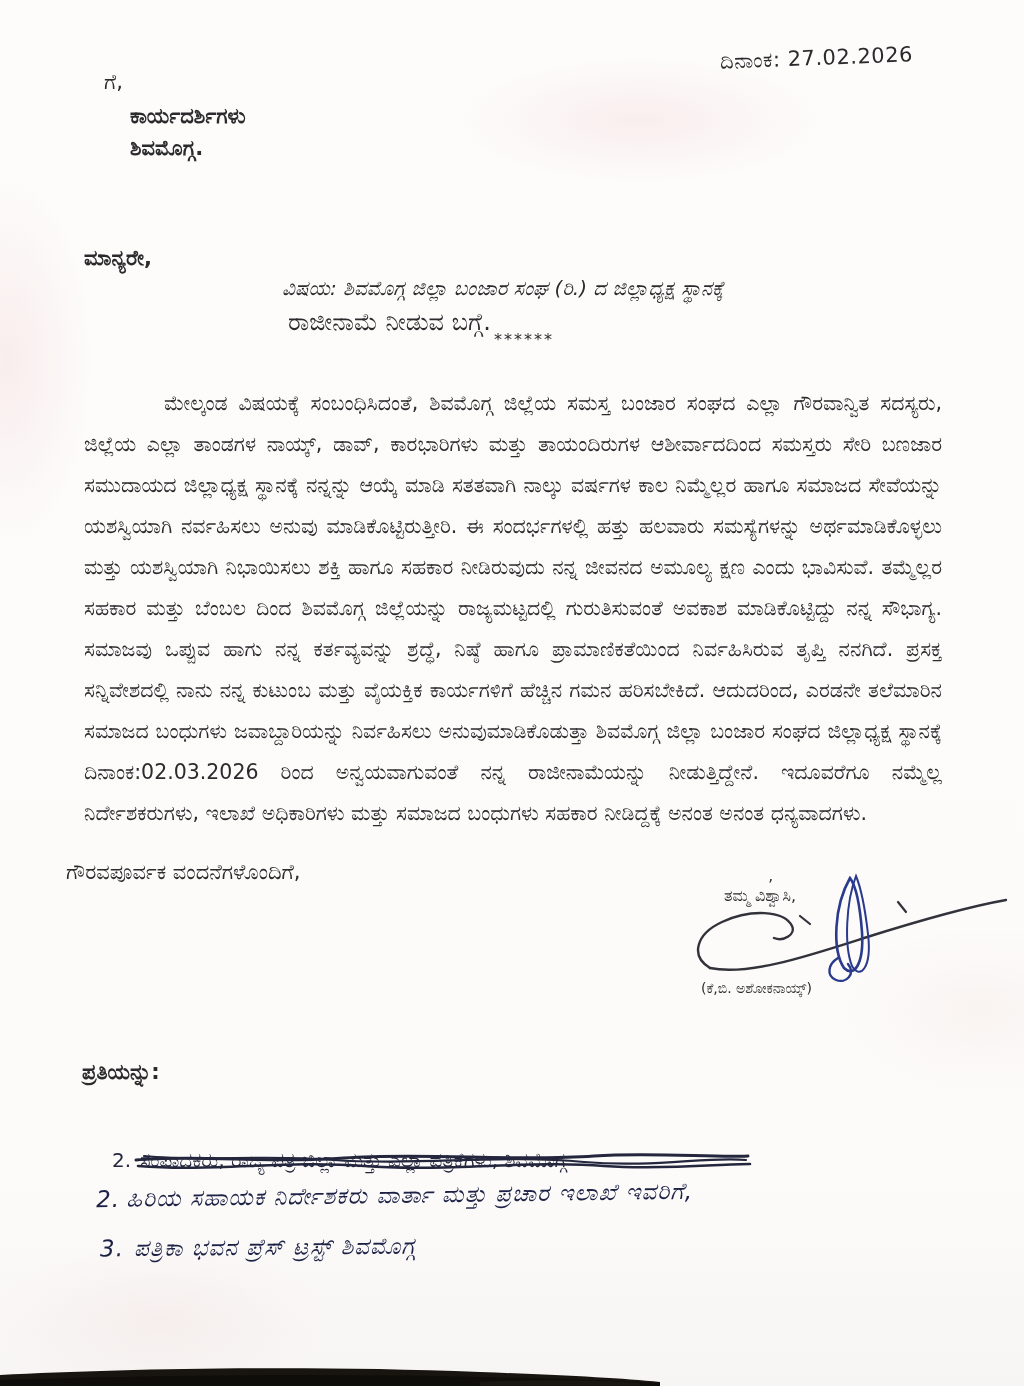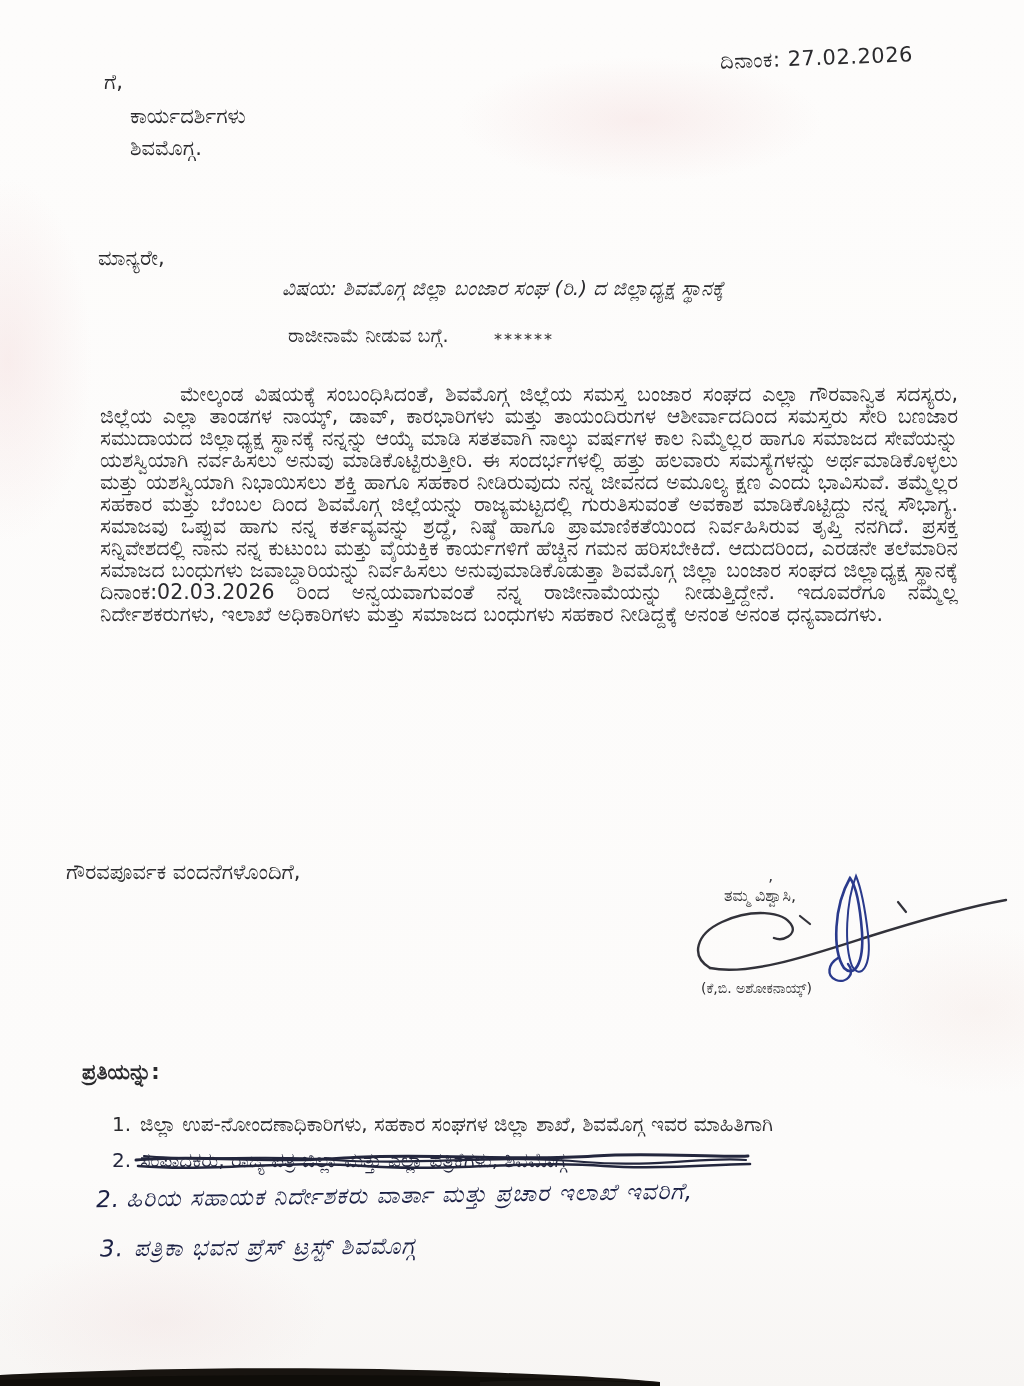--- a/index.html
+++ b/index.html
@@ -17,29 +17,29 @@
       radial-gradient(ellipse 200px 120px at 980px 1010px, rgba(242,225,220,0.30), rgba(242,225,220,0) 70%),
       radial-gradient(ellipse 240px 110px at 160px 1320px, rgba(238,215,215,0.28), rgba(238,215,215,0) 70%),
       linear-gradient(180deg,#fdfcfb 0%,#fcfbfa 85%,#f7f5f3 100%);
     color:#2b2b2e;
     overflow:hidden;
   }
   .abs{position:absolute;}
   .print{color:#2b2b2e;}
   .date{top:46px;left:720px;font-size:21px;transform:rotate(-2.2deg);letter-spacing:0.5px;}
   .to-word{top:70px;left:104px;font-size:21px;}
-  .addr{top:100px;left:130px;font-size:21px;line-height:32px;}
-  .greeting{top:246px;left:98px;font-size:21px;}
+  .addr{top:100px;left:130px;font-size:21px;line-height:32px;font-weight:bold;}
+  .greeting{top:246px;left:84px;font-size:21px;font-weight:bold;}
   .subj1{top:276px;left:282px;font-size:20px;font-style:italic;}
-  .subj2{top:308px;left:288px;font-size:19px;margin-top:16px;}
+  .subj2{top:308px;left:288px;font-size:24px;}
   .stars{top:330px;left:494px;font-size:16px;letter-spacing:2px;}
   .body-par{
     top:362px;left:84px;width:858px;
-    font-size:20.5px;line-height:22px;
-    text-align:justify;text-indent:80px;margin-left:16px;
+    font-size:20.5px;line-height:41px;
+    text-align:justify;text-indent:80px;
   }
   .closing-left{top:860px;left:66px;font-size:21px;}
   .closing-right{top:886px;left:724px;font-size:16px;}
   .sig-svg{top:872px;left:688px;}
   .sig-name{top:980px;left:701px;font-size:14px;}
   .stray-tick{top:876px;left:768px;font-size:16px;color:#3a3a40;}
   .copies-head{top:1060px;left:82px;font-size:21px;font-weight:bold;}
   .copy-row{position:absolute;left:112px;font-size:20px;white-space:nowrap;}
   .copy-row .copy-num{display:inline-block;width:28px;}
   .row1{top:1112px;}
@@ -90,23 +90,20 @@
 
     <path d="M162,6 C 146,34 144,78 156,96 C 166,106 176,92 174,60 C 172,34 168,14 162,6 Z" fill="none" stroke="#2a3a8c" stroke-width="2.6" stroke-linecap="round"></path>
     <path d="M168,4 C 158,30 156,74 164,94 C 172,108 184,96 180,62 C 177,36 173,16 168,4 Z" fill="none" stroke="#2a3a8c" stroke-width="2" stroke-linecap="round"></path>
     <path d="M150,86 C 140,92 138,104 148,108 C 158,112 168,102 160,92" fill="none" stroke="#2a3a8c" stroke-width="2.4" stroke-linecap="round"></path>
   </svg>
   <div class="abs stray-tick">’</div>
   <div class="abs sig-name print">(ಕೆ,ಬಿ. ಅಶೋಕನಾಯ್ಕ್)</div>
 
   <div class="abs copies-head print">ಪ್ರತಿಯನ್ನು:</div>
 
-  <div class="abs copy-row row1">
-    <span class="copy-num">1.</span><span class="copy-text">ಜಿಲ್ಲಾ ಉಪ-ನೋಂದಣಾಧಿಕಾರಿಗಳು, ಸಹಕಾರ ಸಂಘಗಳ ಜಿಲ್ಲಾ ಶಾಖೆ, ಶಿವಮೊಗ್ಗ ಇವರ ಮಾಹಿತಿಗಾಗಿ</span>
-  </div>
 
   <div class="abs copy-row row2">
     <span class="copy-num">2.</span><span class="copy-text"><span>ಸಂಪಾದಕರು, ರಾಜ್ಯ ಪತ್ರ ಜಿಲ್ಲಾ ಮತ್ತು ಎಲ್ಲಾ ಪತ್ರಿಕೆಗಳು, ಶಿವಮೊಗ್ಗ</span><svg class="scribble" width="620" height="32" viewBox="0 0 620 32">
         <path d="M2,14 C 60,8 140,18 210,12 C 290,6 380,16 460,10 C 520,6 580,12 614,10" fill="none" stroke="#23263d" stroke-width="3" stroke-linecap="round"></path>
         <path d="M4,20 C 80,26 150,14 230,20 C 310,26 400,14 470,20 C 530,24 585,18 616,18" fill="none" stroke="#23263d" stroke-width="2.6" stroke-linecap="round"></path>
         <path d="M10,10 C 70,16 130,8 200,14 C 280,20 370,8 450,16 C 520,22 575,10 612,14" fill="none" stroke="#23263d" stroke-width="2.2" stroke-linecap="round"></path>
       </svg></span>
   </div>
 
   <div class="abs copy-row row3 handwritten">

